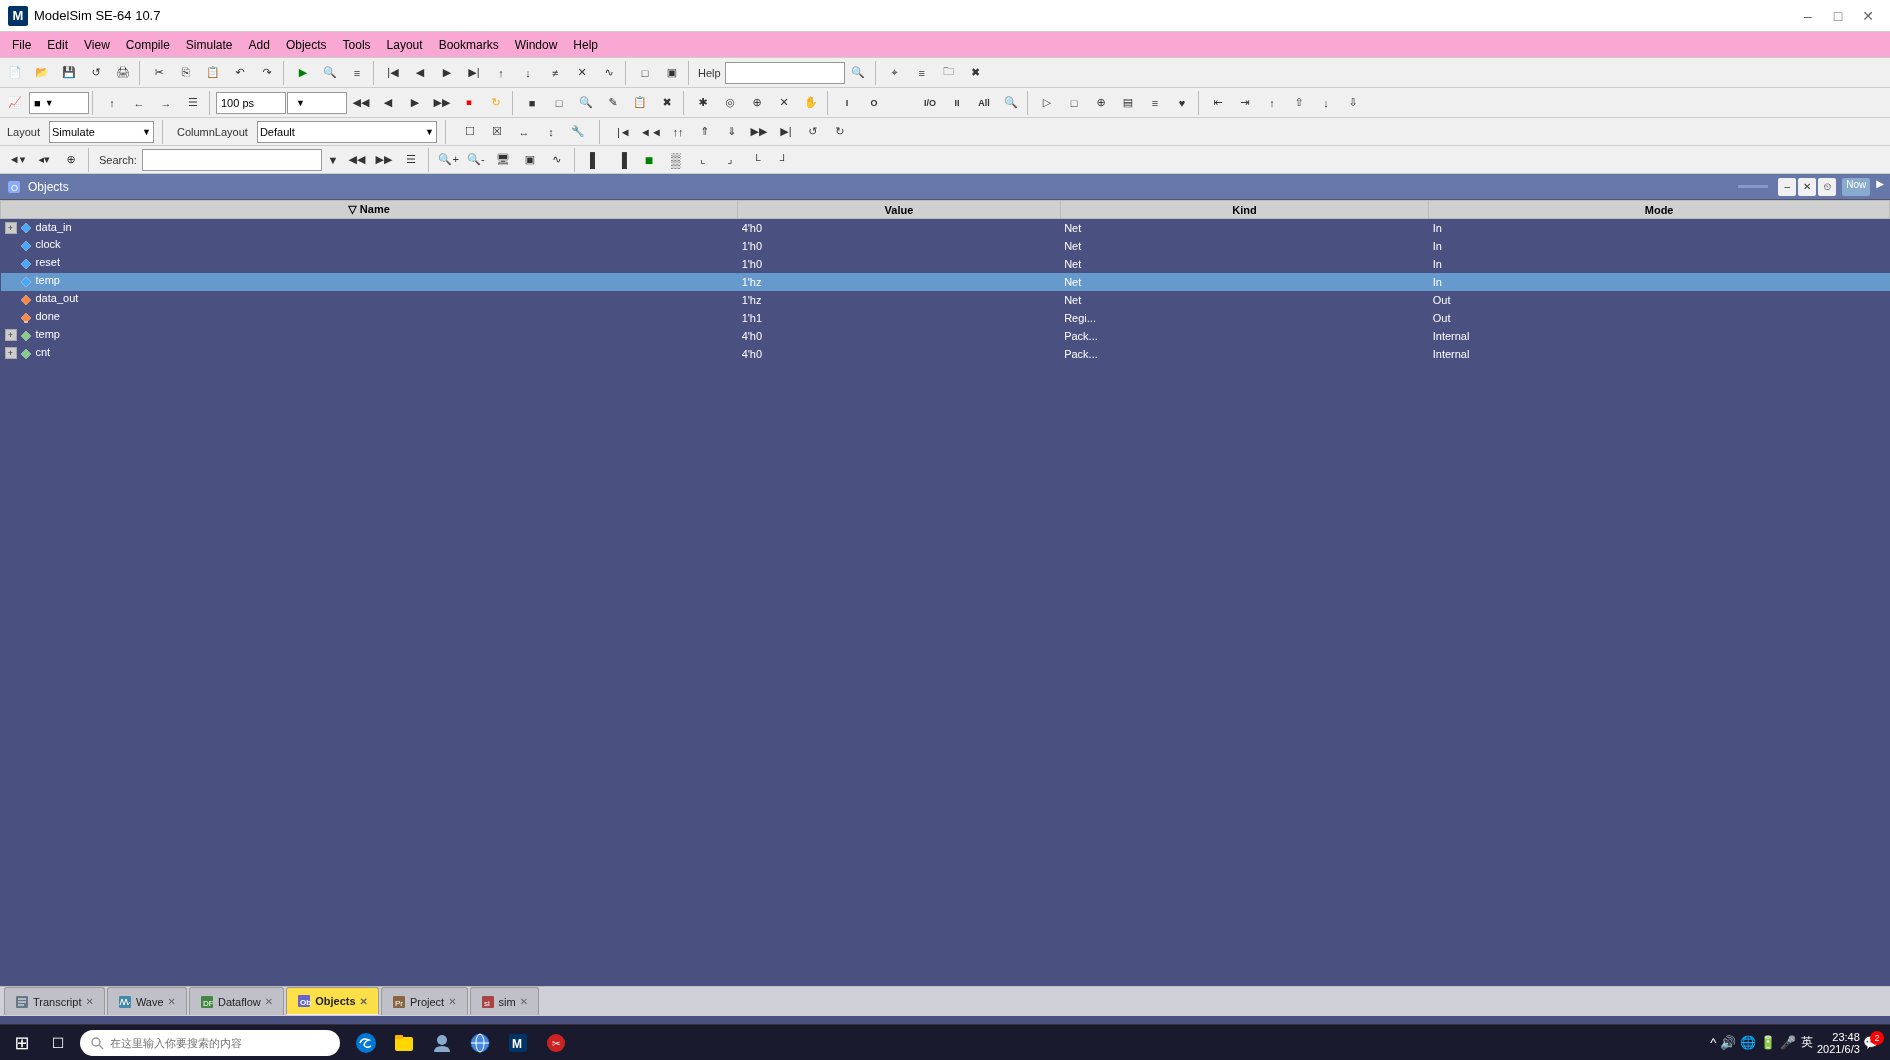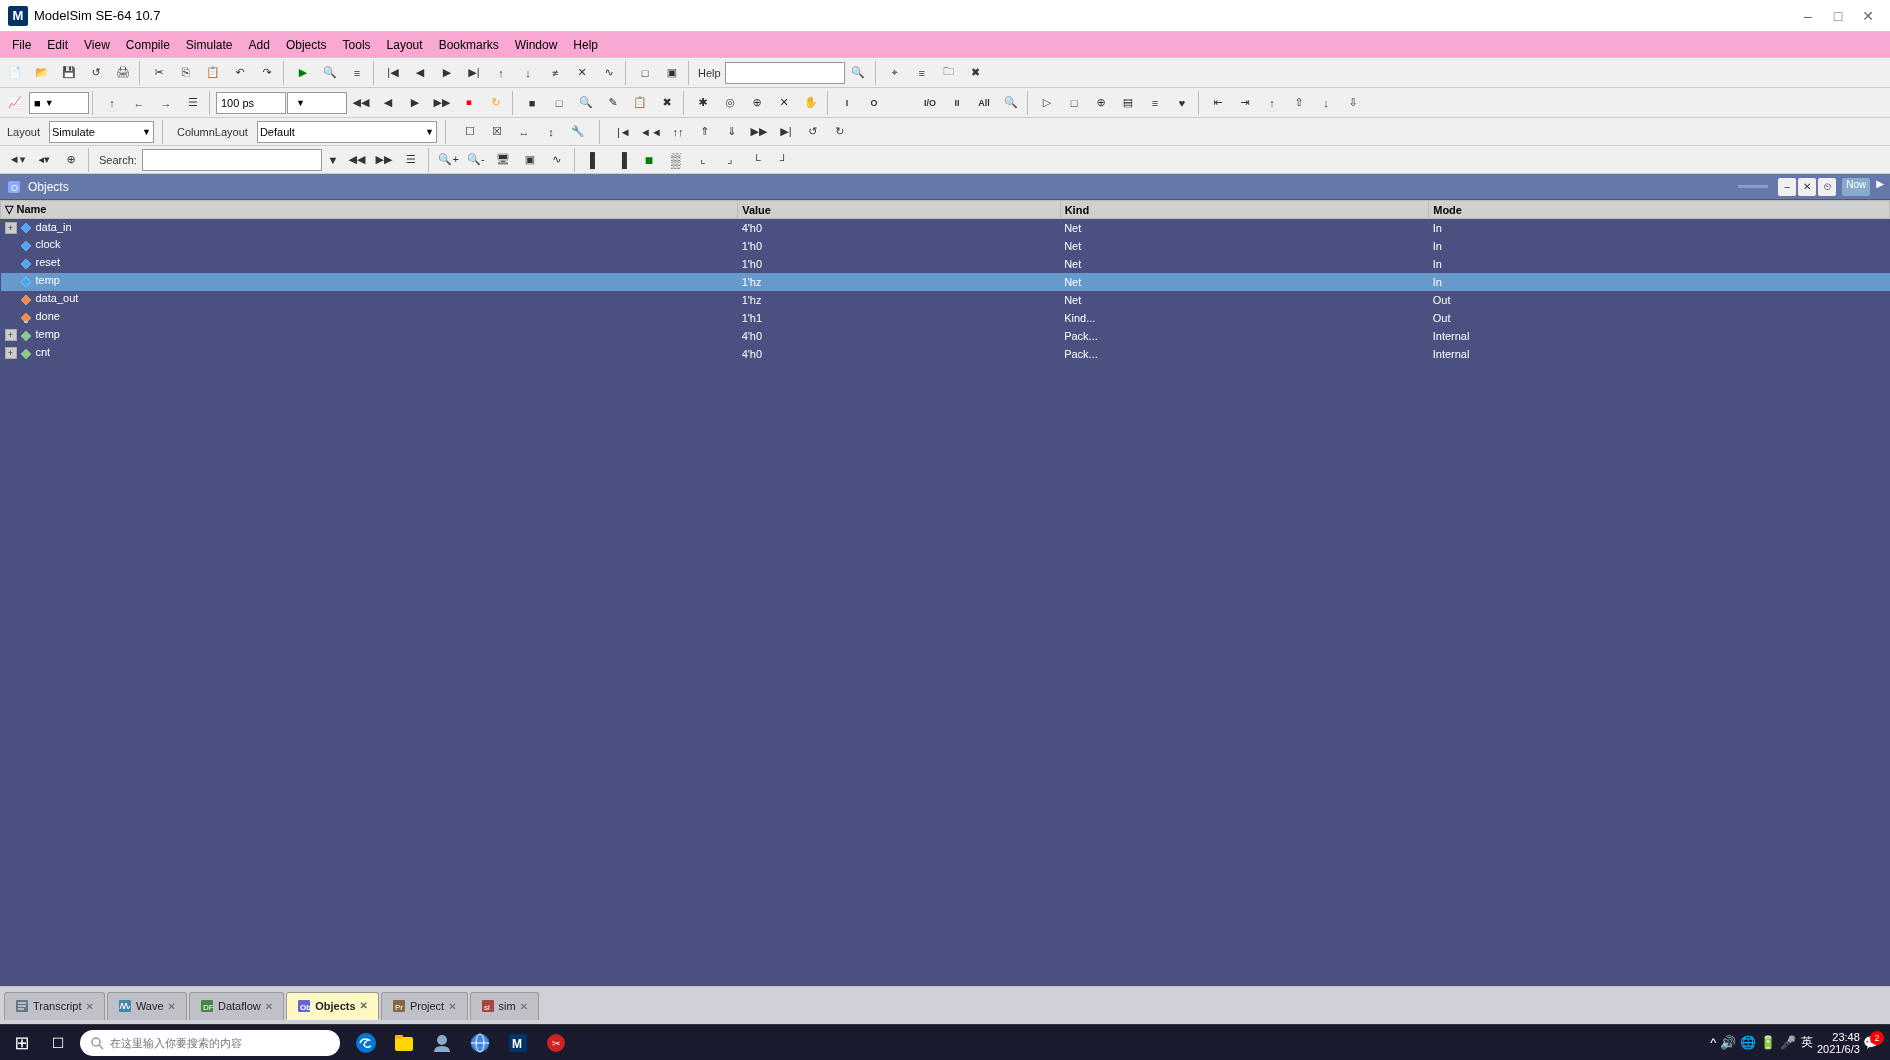--- a/index.html
+++ b/index.html
@@ -111,64 +111,64 @@
     }
     #objects-table thead th {
       background: #d0d0d0;
       border: 1px solid #bbb;
       padding: 2px 4px;
       font-size: 11px;
       font-weight: bold;
       color: #000;
       position: sticky;
       top: 0;
-      text-align: left;
+      text-align: center;
       cursor: pointer;
     }
     #objects-table thead th:first-child { width: 160px; }
     #objects-table thead th:nth-child(2) { width: 70px; }
     #objects-table thead th:nth-child(3) { width: 80px; }
     #objects-table thead th:nth-child(4) { width: 100px; }
 
     #objects-table tbody tr { background: #4a5080; }
     #objects-table tbody tr.selected { background: #6699cc; }
     #objects-table tbody td {
       padding: 1px 4px;
       font-size: 11px;
       color: #fff;
       border: none;
       height: 18px;
     }
 
     
     #tabbar {
-      height: 38px;
+      height: 30px;
       background: #d0d0d8;
       border-top: 1px solid #bbb;
       display: flex;
-      align-items: center;
+      align-items: flex-start;
       padding: 0 4px;
     }
     .tab {
       height: 28px;
       padding: 0 10px;
       background: #c0c0c8;
       border: 1px solid #999;
       border-bottom: none;
       border-radius: 3px 3px 0 0;
       cursor: pointer;
       display: flex;
       align-items: center;
       gap: 4px;
       font-size: 11px;
       color: #222;
       margin-right: 2px;
     }
     .tab.active {
-      background: #fef9c3;
+      background: #fde047;
       border-bottom: 1px solid #f0f0f0;
       font-weight: bold;
     }
     .tab .tab-close { font-size: 10px; color: #666; cursor: pointer; }
 
     
     #taskbar {
       height: 36px;
       background: #1a1a2e;
       display: flex;
@@ -537,21 +537,21 @@
     <td>1'hz</td>
     <td>Net</td>
     <td>Out</td>
   </tr>
             <tr>
     <td><span style="display:inline-block;width:12px;margin-right:2px;"></span><svg width="14" height="14" style="vertical-align:middle;margin-right:3px;">
                   <polygon points="2,7 7,2 12,7 7,12" fill="#ff8844" stroke="#ccc" stroke-width="0.5"></polygon>
                   <line x1="5" y1="11" x2="9" y2="11" stroke="#fff" stroke-width="1"></line>
                 </svg><span>done</span></td>
     <td>1'h1</td>
-    <td>Kind...</td>
+    <td>Regi...</td>
     <td>Out</td>
   </tr>
             <tr>
     <td><span style="display:inline-block;width:12px;height:12px;border:1px solid #aaa;background:#ccc;font-size:9px;line-height:10px;text-align:center;cursor:pointer;color:#333;margin-right:2px;">+</span><svg width="14" height="14" style="vertical-align:middle;margin-right:3px;">
                   <polygon points="2,7 7,2 12,7 7,12" fill="#88cc88" stroke="#ccc" stroke-width="0.5"></polygon>
                 </svg><span>temp</span></td>
     <td>4'h0</td>
     <td>Pack...</td>
     <td>Internal</td>
   </tr>

